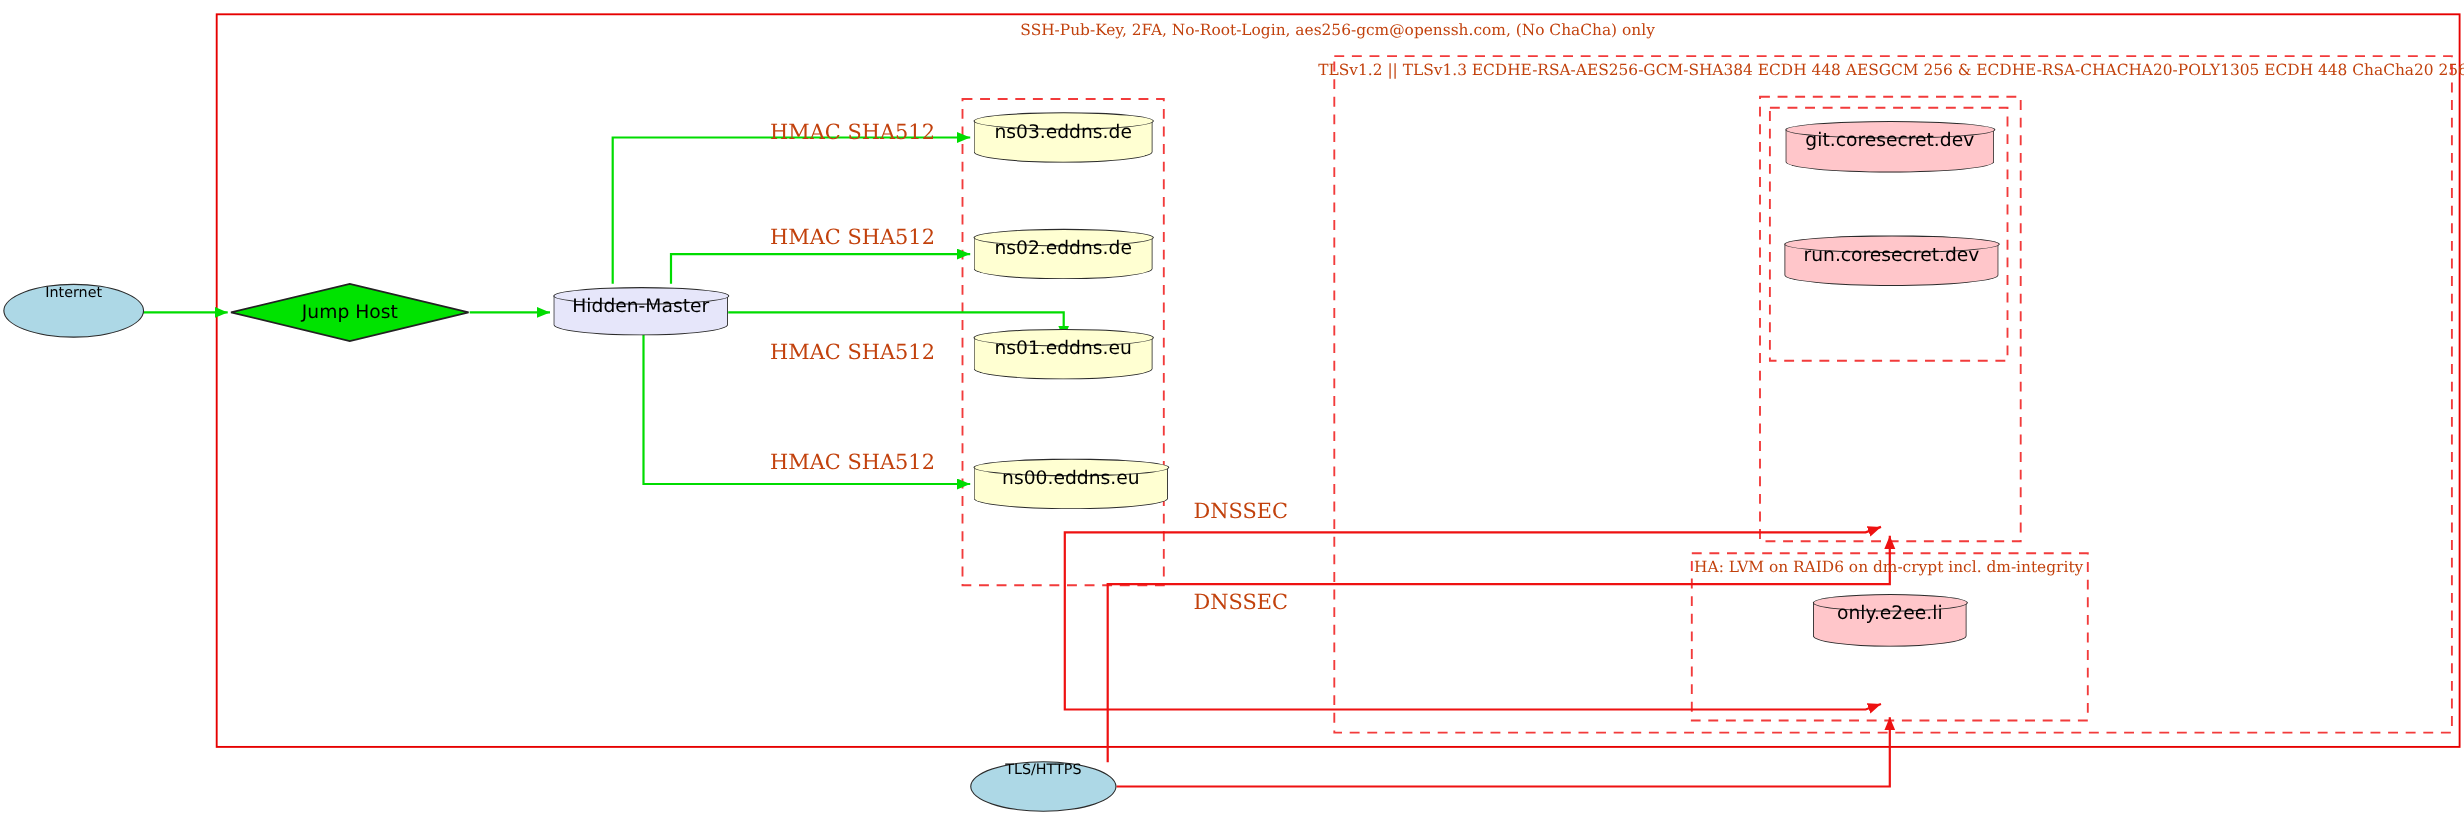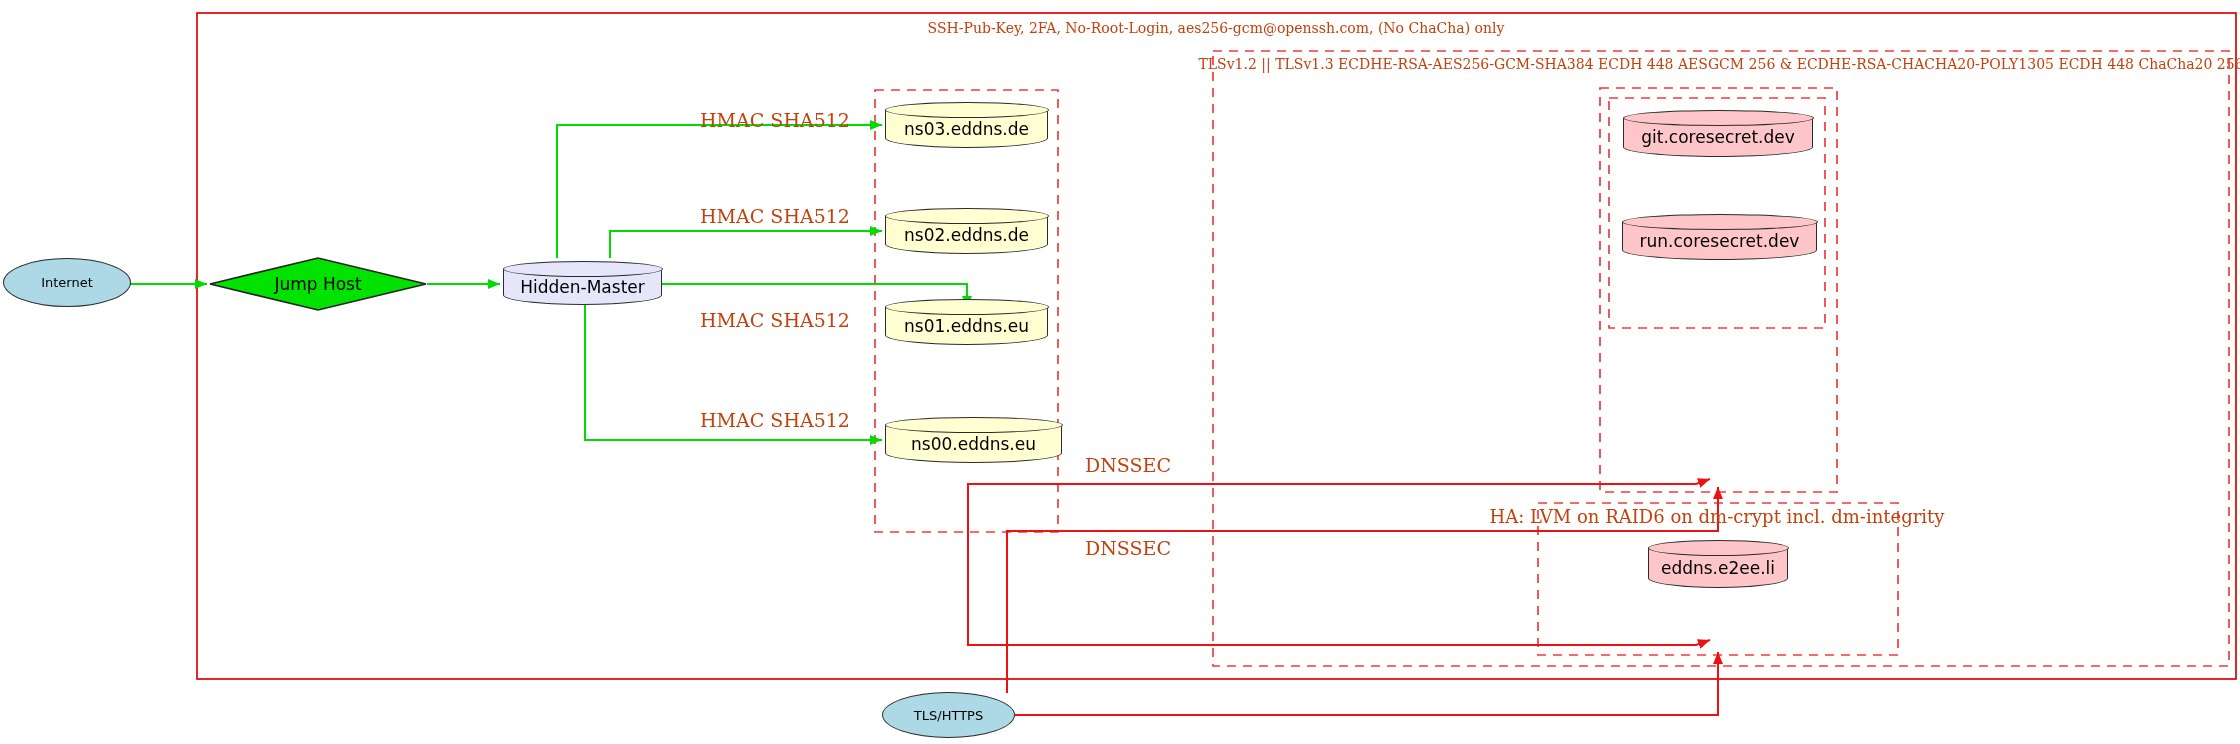--- a/index.html
+++ b/index.html
@@ -11,40 +11,40 @@
   #stage{position:relative;width:2240px;height:744px;overflow:hidden;
          font-family:"DejaVu Sans",sans-serif;}
   svg.layer{position:absolute;left:0;top:0;z-index:2;}
   .boxes{z-index:1;}
   .box-solid{fill:none;stroke:var(--red-box);stroke-width:1.7;}
   .box-dash{fill:none;stroke:var(--red-dash);stroke-width:1.7;stroke-dasharray:9 7;}
   .e-green{fill:none;stroke:var(--green);stroke-width:2;}
   .e-red{fill:none;stroke:var(--red);stroke-width:2;}
   .mk-g{fill:var(--green);}
   .mk-r{fill:var(--red);}
-  .node{position:absolute;z-index:3;display:flex;align-items:center;justify-content:center;
+  .node{position:absolute;z-index:3;display:flex;justify-content:center;
         box-sizing:border-box;color:#000;}
   .ellipse{border:1.5px solid var(--ink);border-radius:50%;font-size:13px;}
   .cyl{border:1.5px solid var(--ink);border-top:none;
        border-radius:0 0 50% 50% / 0 0 10px 10px;font-size:17px;}
   .cyl::before{content:"";position:absolute;left:-1.5px;right:-1.5px;top:-8px;height:16px;
        background:inherit;border:1.5px solid var(--ink);border-radius:50%;box-sizing:border-box;}
   .cyl span{position:relative;z-index:2;white-space:nowrap;}
   .c-yellow{background:var(--yellow);}
   .c-pink{background:var(--pink);}
   .c-lav{background:var(--lav);}
   .c-blue{background:var(--blue);}
   .diamond-wrap{position:absolute;z-index:3;}
   .diamond-label{position:absolute;z-index:4;left:50%;top:50%;transform:translate(-50%,-50%);
        font-size:17px;white-space:nowrap;}
   .lbl{position:absolute;z-index:4;transform:translate(-50%,-50%);white-space:nowrap;
        font-family:"DejaVu Serif",serif;color:#c2410c;}
   .lbl-cluster{font-size:14px;}
   .lbl-edge{font-size:19px;}
-  .lbl-ha{font-size:18px;}
+  .lbl-ha{font-size:14px;}
 </style>
 </head>
 <body>
 
 <div id="stage">
 
   <svg class="layer boxes" width="2240" height="744">
     <rect class="box-solid" x="197" y="13" width="2039" height="666"></rect>
     <rect class="box-dash" x="1213" y="51" width="1016" height="615"></rect>
     <rect class="box-dash" x="875" y="90" width="183" height="442"></rect>
@@ -102,21 +102,21 @@
     <span>ns00.eddns.eu</span>
   </div>
 
   <div class="node cyl c-pink" style="left:1623px;top:118px;width:190px;height:39px;">
     <span>git.coresecret.dev</span>
   </div>
   <div class="node cyl c-pink" style="left:1622px;top:222px;width:195px;height:38px;">
     <span>run.coresecret.dev</span>
   </div>
   <div class="node cyl c-pink" style="left:1648px;top:548px;width:140px;height:40px;">
-    <span>eddns.e2ee.li</span>
+    <span>only.e2ee.li</span>
   </div>
 
   <div class="node ellipse c-blue" style="left:882px;top:692px;width:133px;height:46px;">
     <span>TLS/HTTPS</span>
   </div>
 
   <div class="lbl lbl-cluster" style="left:1216px;top:28px;">SSH-Pub-Key, 2FA, No-Root-Login, aes256-gcm@openssh.com, (No ChaCha) only</div>
   <div class="lbl lbl-cluster" style="left:1721px;top:64px;">TLSv1.2 || TLSv1.3 ECDHE-RSA-AES256-GCM-SHA384 ECDH 448 AESGCM 256 &amp; ECDHE-RSA-CHACHA20-POLY1305 ECDH 448 ChaCha20 256</div>
   <div class="lbl lbl-ha" style="left:1717px;top:516px;">HA: LVM on RAID6 on dm-crypt incl. dm-integrity</div>
 

